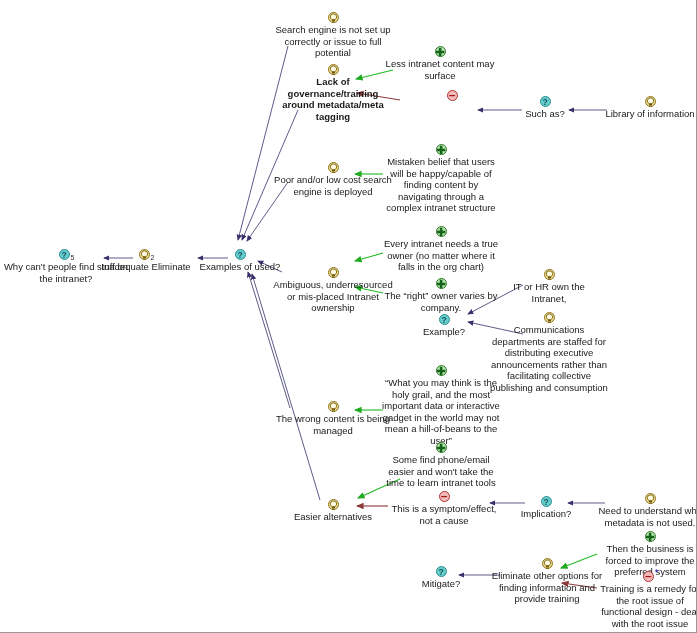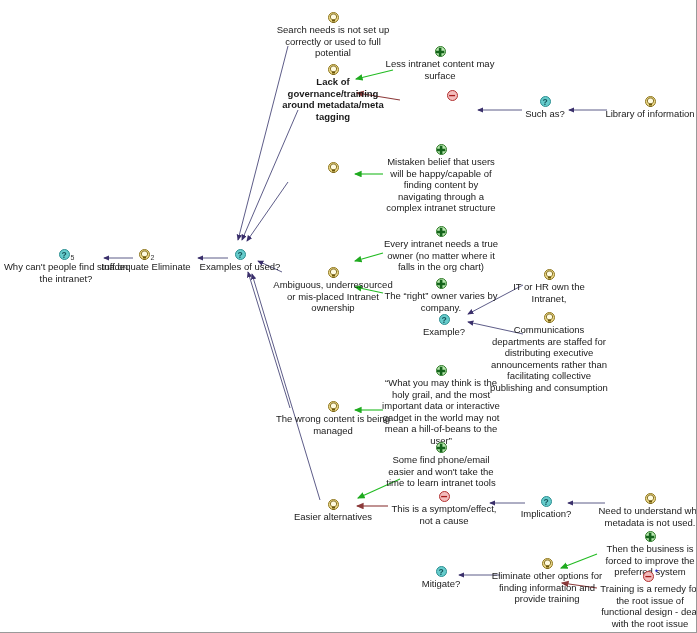--- a/index.html
+++ b/index.html
@@ -187,21 +187,21 @@
       <div class="node" style="left: 240px; top: 247px; width: 110px;">
         <div class="icon-row"><span class="badge question"><span class="glyph">?</span></span></div>
         <span class="label">Examples of used?</span>
       </div>
       <div class="node" style="left: 333px; top: 10px; width: 118px;">
         <div class="icon-row"><span class="badge idea"><span class="glyph"><svg width="9" height="11" viewBox="0 0 9 11" style="vertical-align:middle">
                 <path d="M4.5 1 C2.6 1 1.4 2.3 1.4 3.9 C1.4 5.1 2.3 5.9 2.9 6.7 L6.1 6.7 C6.7 5.9 7.6 5.1 7.6 3.9 C7.6 2.3 6.4 1 4.5 1 Z" fill="#fffbe0" stroke="#6b5609" stroke-width="0.9"></path>
                 <rect x="3" y="7" width="3" height="1.2" fill="#6b5609"></rect>
                 <rect x="3.3" y="8.6" width="2.4" height="1.1" fill="#6b5609"></rect>
               </svg></span></span></div>
-        <span class="label">Search needs is not set up correctly or used to full potential</span>
+        <span class="label">Search engine is not set up correctly or issue to full potential</span>
       </div>
       <div class="node" style="left: 333px; top: 62px; width: 108px; font-weight: bold;">
         <div class="icon-row"><span class="badge idea"><span class="glyph"><svg width="9" height="11" viewBox="0 0 9 11" style="vertical-align:middle">
                 <path d="M4.5 1 C2.6 1 1.4 2.3 1.4 3.9 C1.4 5.1 2.3 5.9 2.9 6.7 L6.1 6.7 C6.7 5.9 7.6 5.1 7.6 3.9 C7.6 2.3 6.4 1 4.5 1 Z" fill="#fffbe0" stroke="#6b5609" stroke-width="0.9"></path>
                 <rect x="3" y="7" width="3" height="1.2" fill="#6b5609"></rect>
                 <rect x="3.3" y="8.6" width="2.4" height="1.1" fill="#6b5609"></rect>
               </svg></span></span></div>
         <span class="label">Lack of governance/training around metadata/meta tagging</span>
       </div>
       <div class="node" style="left: 440px; top: 44px; width: 118px;">
@@ -226,20 +226,21 @@
       <div class="node" style="left: 441px; top: 142px; width: 118px;">
         <div class="icon-row"><span class="badge pro"><span class="glyph">✚</span></span></div>
         <span class="label">Mistaken belief that users will be happy/capable of finding content by navigating through a complex intranet structure</span>
       </div>
       <div class="node" style="left: 333px; top: 160px; width: 118px;">
         <div class="icon-row"><span class="badge idea"><span class="glyph"><svg width="9" height="11" viewBox="0 0 9 11" style="vertical-align:middle">
                 <path d="M4.5 1 C2.6 1 1.4 2.3 1.4 3.9 C1.4 5.1 2.3 5.9 2.9 6.7 L6.1 6.7 C6.7 5.9 7.6 5.1 7.6 3.9 C7.6 2.3 6.4 1 4.5 1 Z" fill="#fffbe0" stroke="#6b5609" stroke-width="0.9"></path>
                 <rect x="3" y="7" width="3" height="1.2" fill="#6b5609"></rect>
                 <rect x="3.3" y="8.6" width="2.4" height="1.1" fill="#6b5609"></rect>
               </svg></span></span></div>
+        <span class="label">Poor and/or low cost search engine is deployed</span>
       </div>
       <div class="node" style="left: 441px; top: 224px; width: 118px;">
         <div class="icon-row"><span class="badge pro"><span class="glyph">✚</span></span></div>
         <span class="label">Every intranet needs a true owner (no matter where it falls in the org chart)</span>
       </div>
       <div class="node" style="left: 333px; top: 265px; width: 120px;">
         <div class="icon-row"><span class="badge idea"><span class="glyph"><svg width="9" height="11" viewBox="0 0 9 11" style="vertical-align:middle">
                 <path d="M4.5 1 C2.6 1 1.4 2.3 1.4 3.9 C1.4 5.1 2.3 5.9 2.9 6.7 L6.1 6.7 C6.7 5.9 7.6 5.1 7.6 3.9 C7.6 2.3 6.4 1 4.5 1 Z" fill="#fffbe0" stroke="#6b5609" stroke-width="0.9"></path>
                 <rect x="3" y="7" width="3" height="1.2" fill="#6b5609"></rect>
                 <rect x="3.3" y="8.6" width="2.4" height="1.1" fill="#6b5609"></rect>

